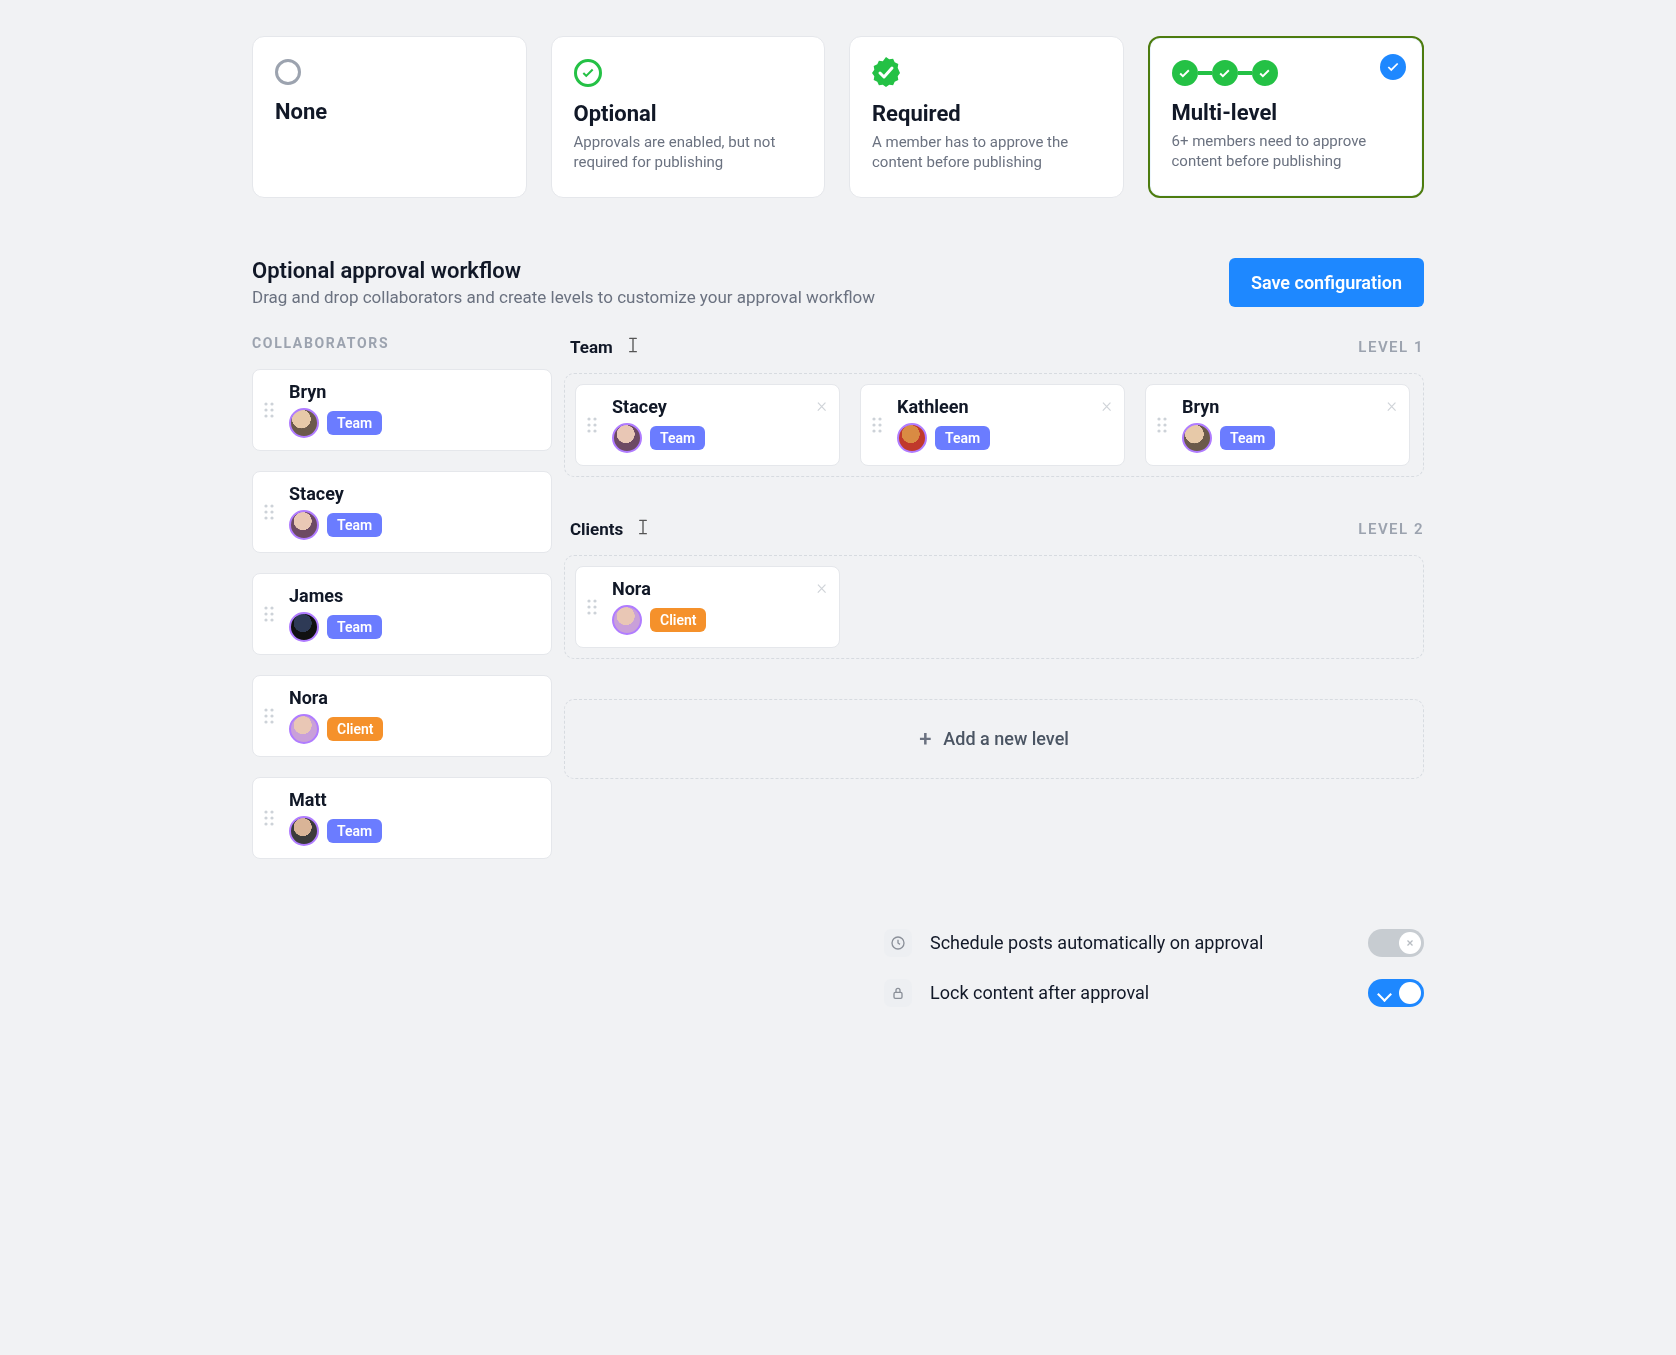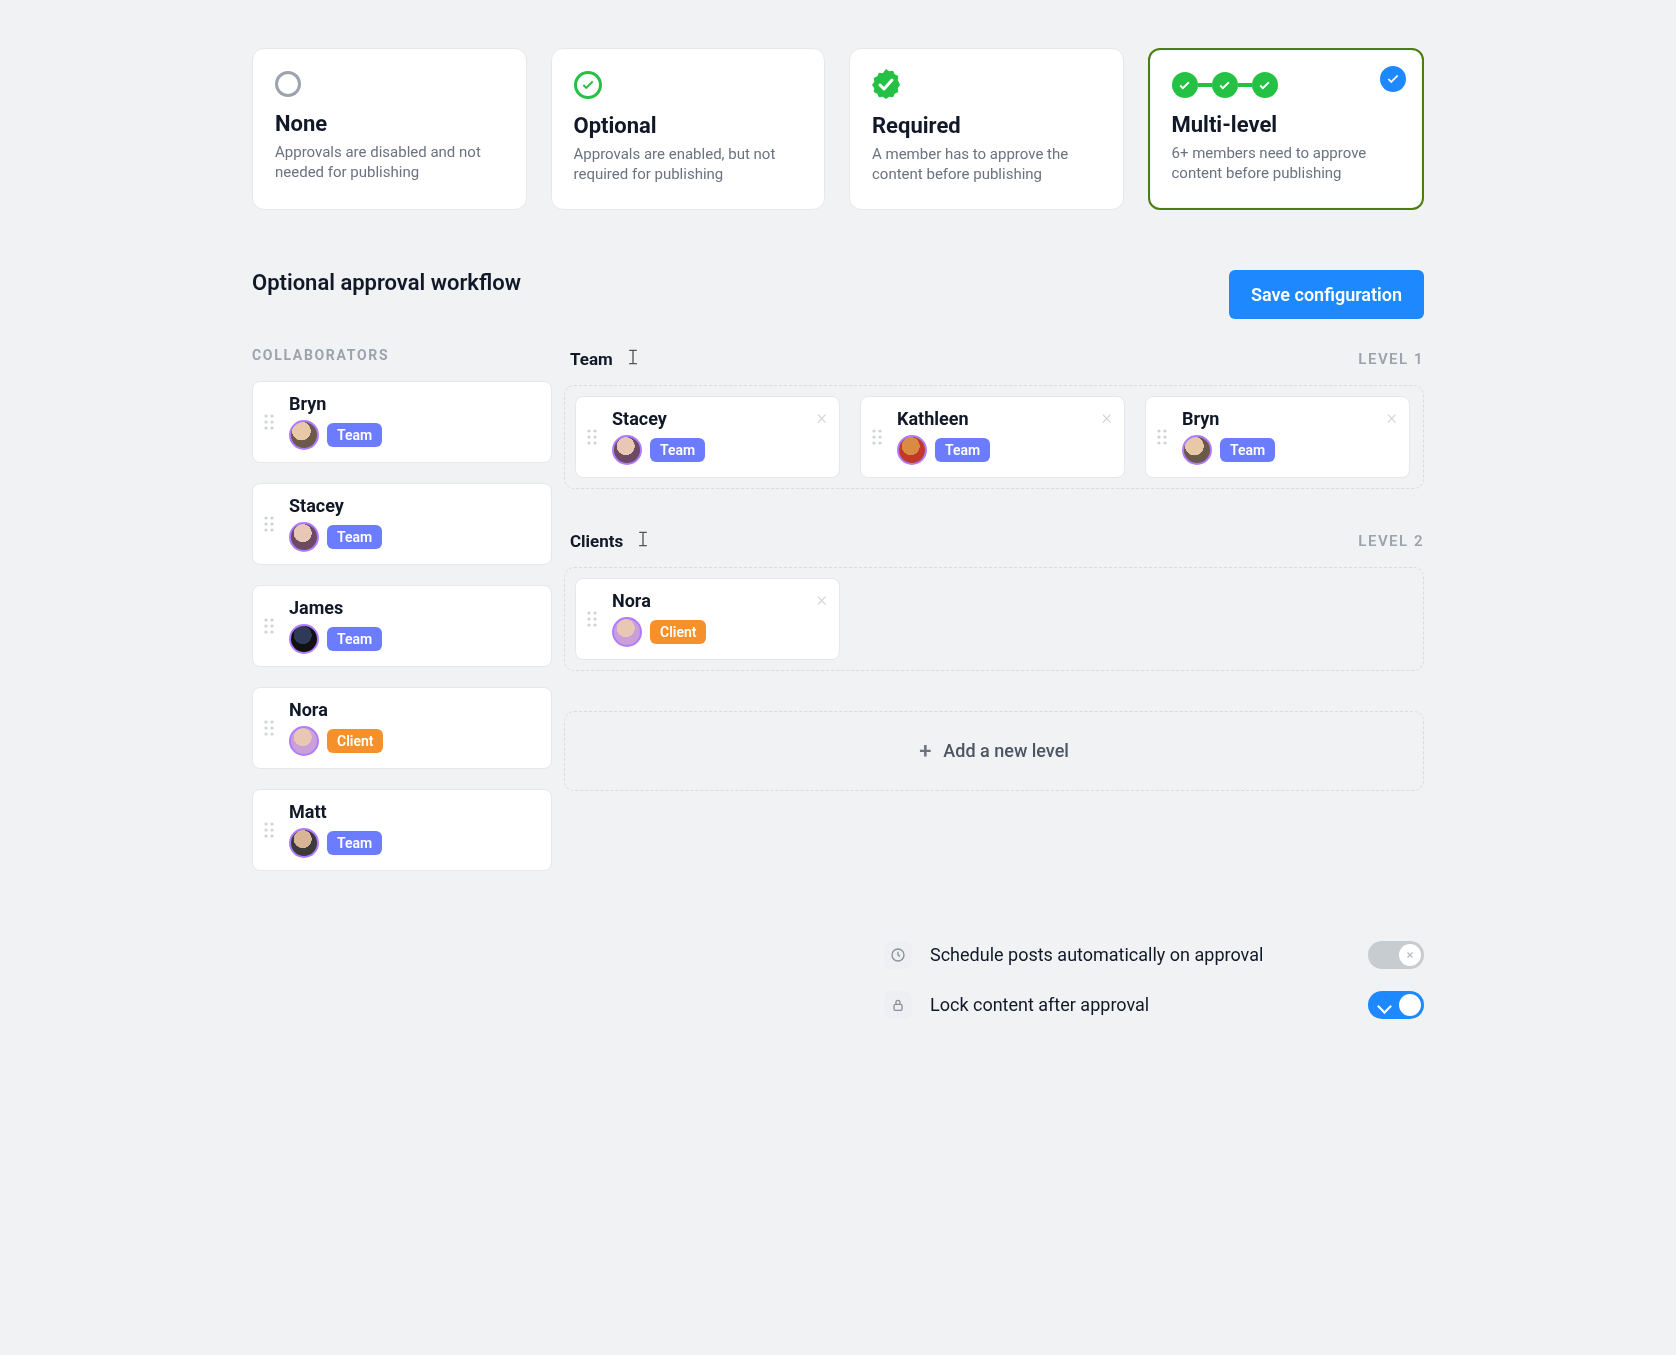--- a/index.html
+++ b/index.html
@@ -11,21 +11,21 @@
     --border:#e5e7eb;
     --blue:#1e88ff;
     --blue-dark:#0d6efd;
     --green:#24c145;
     --indigo:#6b7cff;
     --orange:#f5912b;
     --dash:#d7dbe0;
   }
   *{box-sizing:border-box;font-family:-apple-system,BlinkMacSystemFont,"Segoe UI",Roboto,Helvetica,Arial,sans-serif;}
   body{margin:0;background:var(--bg);color:var(--text);}
-  .page{width:1220px;margin:12px auto;padding:36px 24px 60px;}
+  .page{width:1220px;margin:0 auto;padding:36px 24px 60px;}
 
   
   .options{display:flex;gap:24px;}
   .opt-card{
     flex:1;background:var(--card);border:1px solid var(--border);border-radius:12px;
     padding:22px 22px 24px;position:relative;min-height:158px;cursor:pointer;
   }
   .opt-card.selected{border:2px solid #4d7c0f;box-shadow:0 0 0 1px rgba(30,136,255,.08) inset;}
   .opt-title{font-size:22px;font-weight:700;margin:14px 0 6px;}
   .opt-desc{font-size:15px;color:var(--muted);line-height:1.35;}
@@ -124,21 +124,20 @@
 </head>
 <body>
 
 <div class="page">
 
   <div class="options">
 
     <div class="opt-card">
       <div class="ico-none"></div>
       <div class="opt-title">None</div>
-      <div class="opt-desc">Approvals are disabled and not needed for publishing</div>
     </div>
 
     <div class="opt-card">
       <div class="ico-check-line">
         <svg viewBox="0 0 24 24">
             <path d="M4 12l5 5L20 6"></path>
           </svg>
       </div>
       <div class="opt-title">Optional</div>
       <div class="opt-desc">Approvals are enabled, but not required for publishing</div>
@@ -182,20 +181,21 @@
       </div>
       <div class="opt-title">Multi-level</div>
       <div class="opt-desc">6+ members need to approve content before publishing</div>
     </div>
 
   </div>
 
   <div class="section-head">
     <div>
       <div class="section-title">Optional approval workflow</div>
+      <div class="section-sub">Drag and drop collaborators and create levels to customize your approval workflow</div>
     </div>
     <button class="save-btn">Save configuration</button>
   </div>
 
   <div class="workflow">
 
     <div class="collab-col">
       <div class="collab-label">COLLABORATORS</div>
       <div id="collab-list">
   <div class="person-card">

